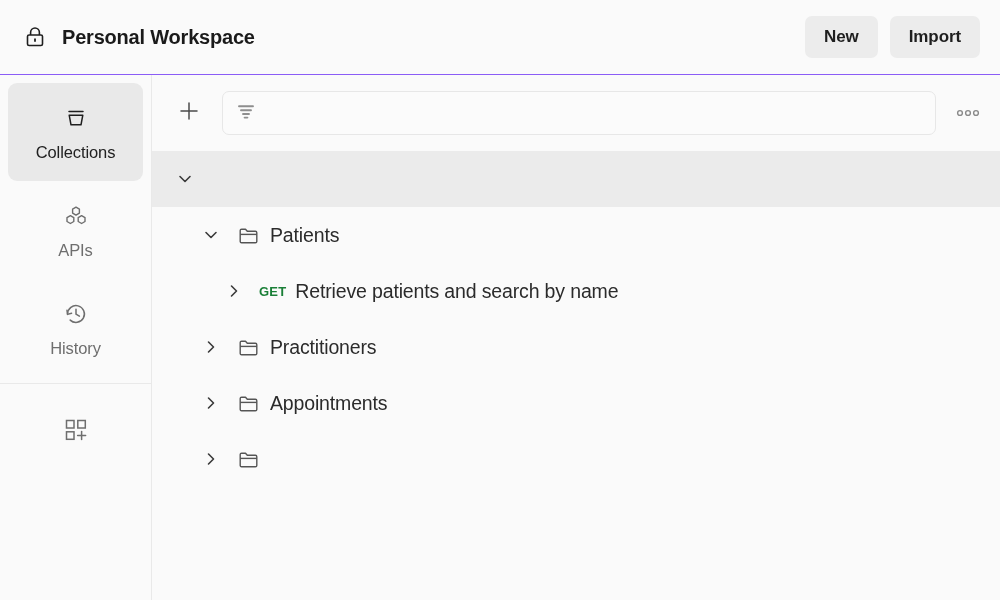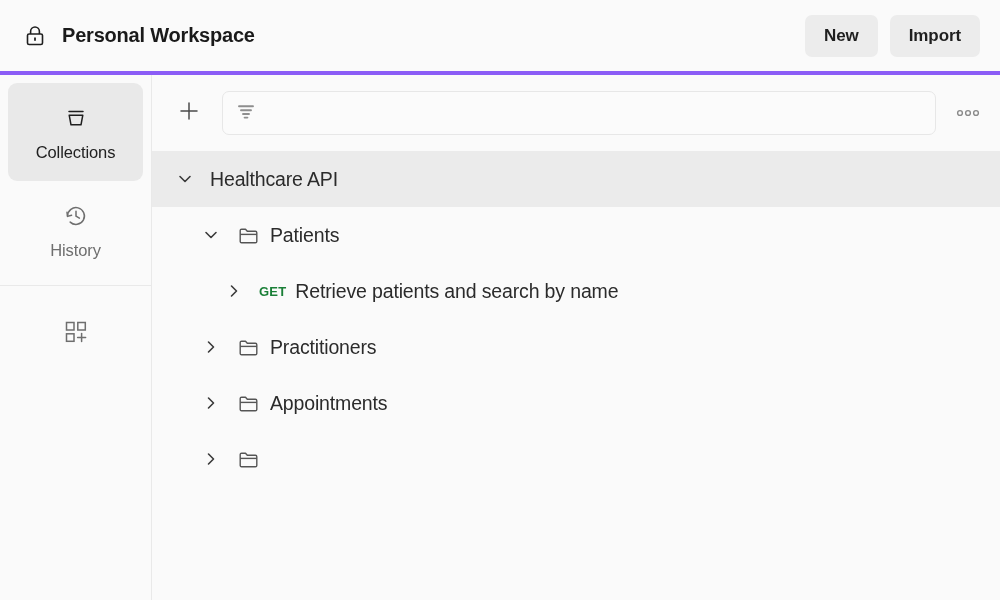--- a/index.html
+++ b/index.html
@@ -18,21 +18,21 @@
   }
 
   
   .header {
     height: 75px;
     flex: 0 0 75px;
     display: flex;
     align-items: center;
     padding: 0 20px 0 22px;
     background: #fafafa;
-    border-bottom: 4px solid #8b5cf6;
+    border-bottom: 1px solid #8b5cf6;
   }
   .header-lock {
     width: 26px; height: 26px;
     display: flex; align-items: center; justify-content: center;
     margin-right: 14px;
   }
   .header-title {
     font-size: 20px;
     font-weight: bold;
     color: #1a1a1a;
@@ -201,20 +201,30 @@
       <div class="rail-item active">
         <span class="rail-icon">
           <svg width="30" height="30" viewBox="0 0 30 30" fill="none" stroke="#1f1f1f" stroke-width="1.5" stroke-linecap="round" stroke-linejoin="round">
             <line x1="8" y1="8.5" x2="22" y2="8.5"></line>
             <path d="M8.2 12.2h13.6l-1.8 9.6H10z"></path>
           </svg>
         </span>
         <span class="rail-label">Collections</span>
       </div>
 
+      <div class="rail-item">
+        <span class="rail-icon">
+          <svg width="30" height="30" viewBox="0 0 30 30" fill="none" stroke="#6e6e6e" stroke-width="1.4" stroke-linejoin="round">
+            <polygon points="15,6.2 18.4,8.2 18.4,12.1 15,14.1 11.6,12.1 11.6,8.2"></polygon>
+            <polygon points="9.4,14.6 12.8,16.6 12.8,20.5 9.4,22.5 6,20.5 6,16.6"></polygon>
+            <polygon points="20.6,14.6 24,16.6 24,20.5 20.6,22.5 17.2,20.5 17.2,16.6"></polygon>
+          </svg>
+        </span>
+        <span class="rail-label">APIs</span>
+      </div>
 
       <div class="rail-item">
         <span class="rail-icon">
           <svg width="30" height="30" viewBox="0 0 30 30" fill="none" stroke="#6e6e6e" stroke-width="1.5" stroke-linecap="round" stroke-linejoin="round">
             <path d="M6.6 15a8.4 8.4 0 1 1 2.6 6.1"></path>
             <polyline points="6.0,11.2 6.5,15.4 10.6,14.2"></polyline>
             <polyline points="15,10.3 15,15.2 18.4,17.2"></polyline>
           </svg>
         </span>
         <span class="rail-label">History</span>
@@ -271,21 +281,20 @@
       </div>
 
       <div class="tree">
 
         <div class="row selected lvl0">
           <span class="chev">
             <svg width="18" height="18" viewBox="0 0 18 18" fill="none" stroke="#3a3a3a" stroke-width="1.6" stroke-linecap="round" stroke-linejoin="round">
               <polyline points="4,6.5 9,11.5 14,6.5"></polyline>
             </svg>
           </span>
-          <span class="row-label">Healthcare API</span>
         </div>
 
         <div class="row lvl1">
           <span class="chev">
             <svg width="18" height="18" viewBox="0 0 18 18" fill="none" stroke="#3a3a3a" stroke-width="1.6" stroke-linecap="round" stroke-linejoin="round">
               <polyline points="4,6.5 9,11.5 14,6.5"></polyline>
             </svg>
           </span>
           <span class="folder-ico">
             <svg width="23" height="23" viewBox="0 0 23 23" fill="none" stroke="#555" stroke-width="1.4" stroke-linejoin="round">

